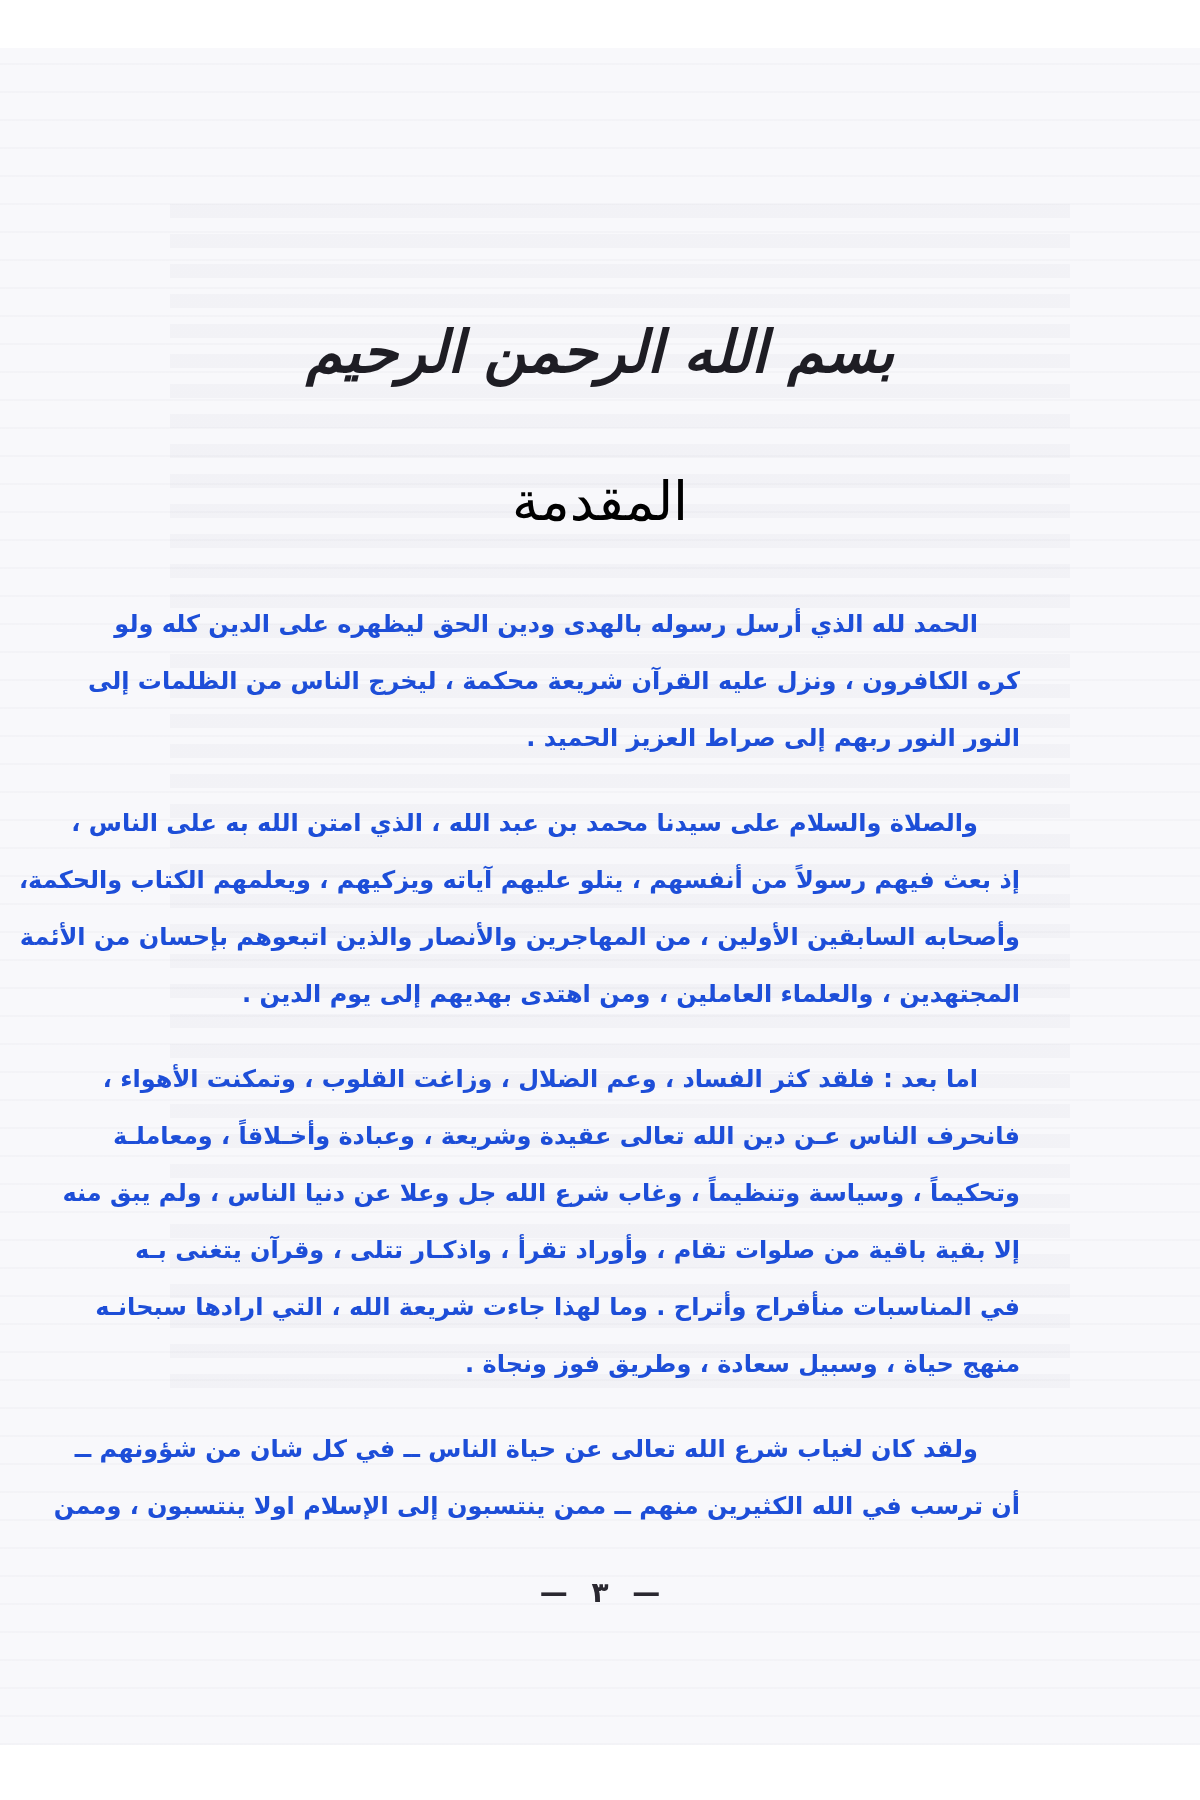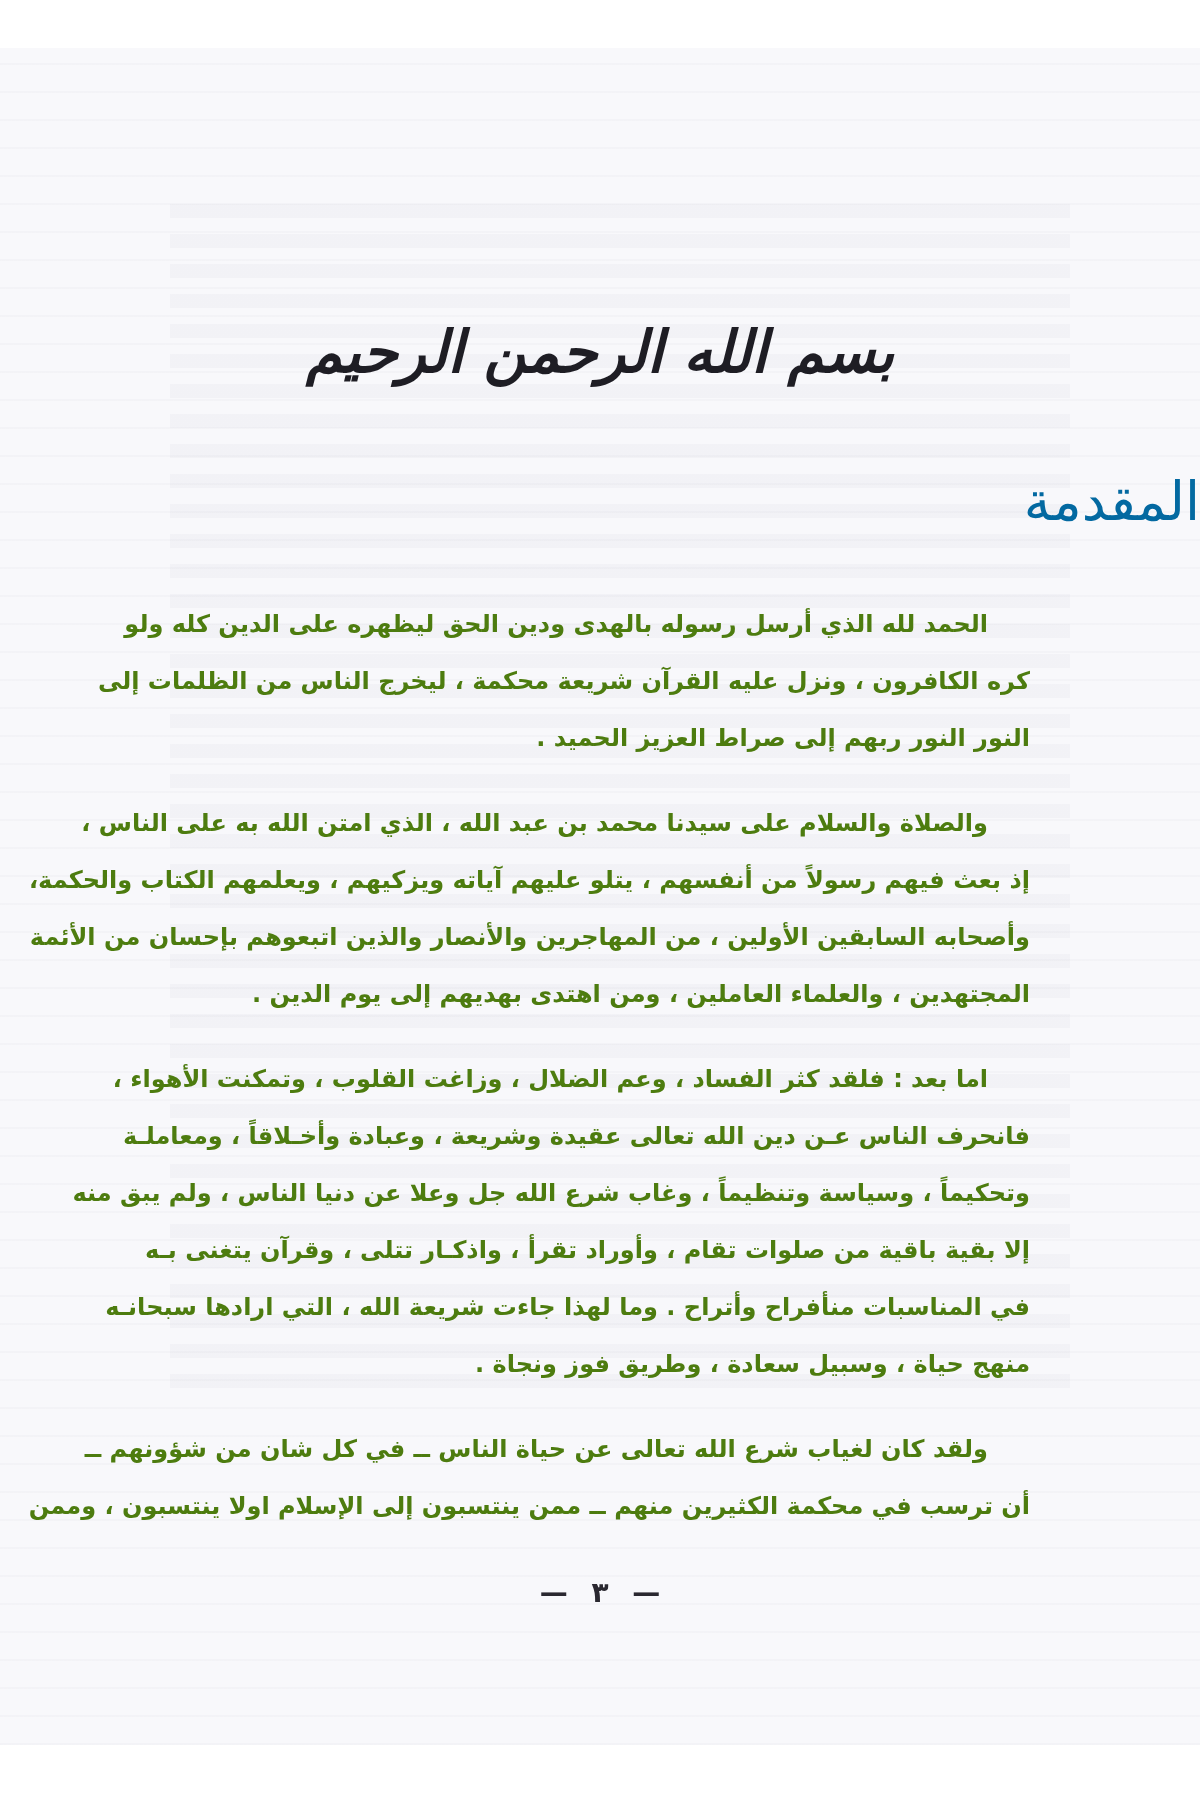--- a/index.html
+++ b/index.html
@@ -46,40 +46,40 @@
     color: #1e1d24;
     letter-spacing: 0px;
     line-height: 1.2;
     font-weight: bold;
   }
   .chapter-title {
     position: absolute;
     left: 0;
     width: 1200px;
     top: 470px;
-    text-align: right;
+    text-align: center;
     direction: rtl;
     font-family: "DejaVu Serif", serif;
     font-size: 54px;
-    color: #0369a1;
+    color: #000000;
     line-height: 1.2;
   }
   .body-text {
     position: absolute;
-    left: 147px;
+    left: 137px;
     width: 925px;
     top: 596px;
     direction: rtl;
     text-align: justify;
     text-align-last: right;
     font-family: "DejaVu Sans", sans-serif;
     font-weight: bold;
     font-size: 24px;
     line-height: 57px;
-    color: #4d7c0f;
+    color: #1d4ed8;
   }
   .para {
     margin: 0 0 28px 0;
     text-indent: 42px;
   }
   .line {
     display: block;
     white-space: nowrap;
     text-align-last: justify;
     text-align: justify;
@@ -130,17 +130,17 @@
   <div class="para">
     <span class="line first">اما بعد : فلقد كثر الفساد ، وعم الضلال ، وزاغت القلوب ، وتمكنت الأهواء ،</span>
     <span class="line">فانحرف الناس عـن دين الله تعالى عقيدة وشريعة ، وعبادة وأخـلاقاً ، ومعاملـة</span>
     <span class="line">وتحكيماً ، وسياسة وتنظيماً ، وغاب شرع الله جل وعلا عن دنيا الناس ، ولم يبق منه</span>
     <span class="line">إلا بقية باقية من صلوات تقام ، وأوراد تقرأ ، واذكـار تتلى ، وقرآن يتغنى بـه</span>
     <span class="line">في المناسبات منأفراح وأتراح . وما لهذا جاءت شريعة الله ، التي ارادها سبحانـه</span>
     <span class="line last">منهج حياة ، وسبيل سعادة ، وطريق فوز ونجاة .</span>
   </div>
   <div class="para">
     <span class="line first">ولقد كان لغياب شرع الله تعالى عن حياة الناس ــ في كل شان من شؤونهم ــ</span>
-    <span class="line">أن ترسب في محكمة الكثيرين منهم ــ ممن ينتسبون إلى الإسلام اولا ينتسبون ، وممن</span>
+    <span class="line">أن ترسب في الله الكثيرين منهم ــ ممن ينتسبون إلى الإسلام اولا ينتسبون ، وممن</span>
   </div>
 </div>
 
 <div class="page-number">— ٣ —</div>
 
 </body></html>

